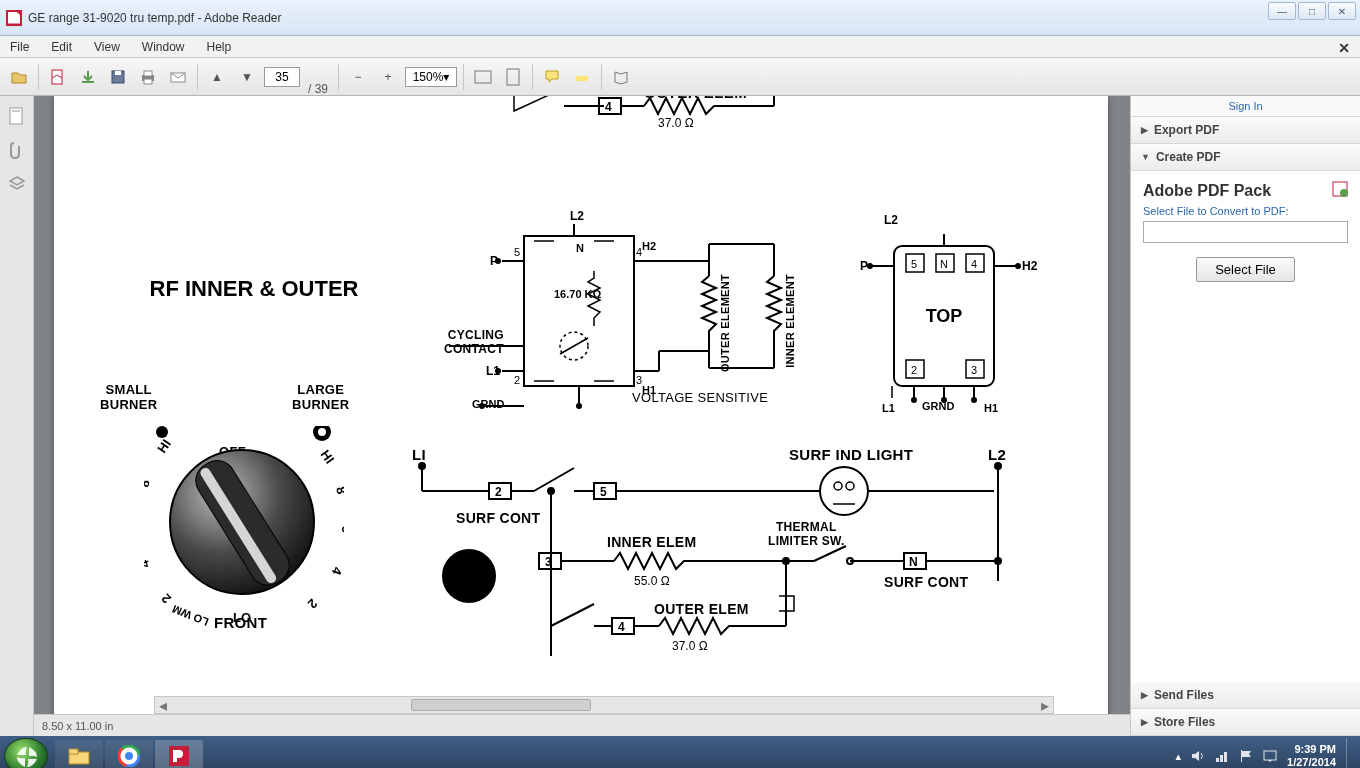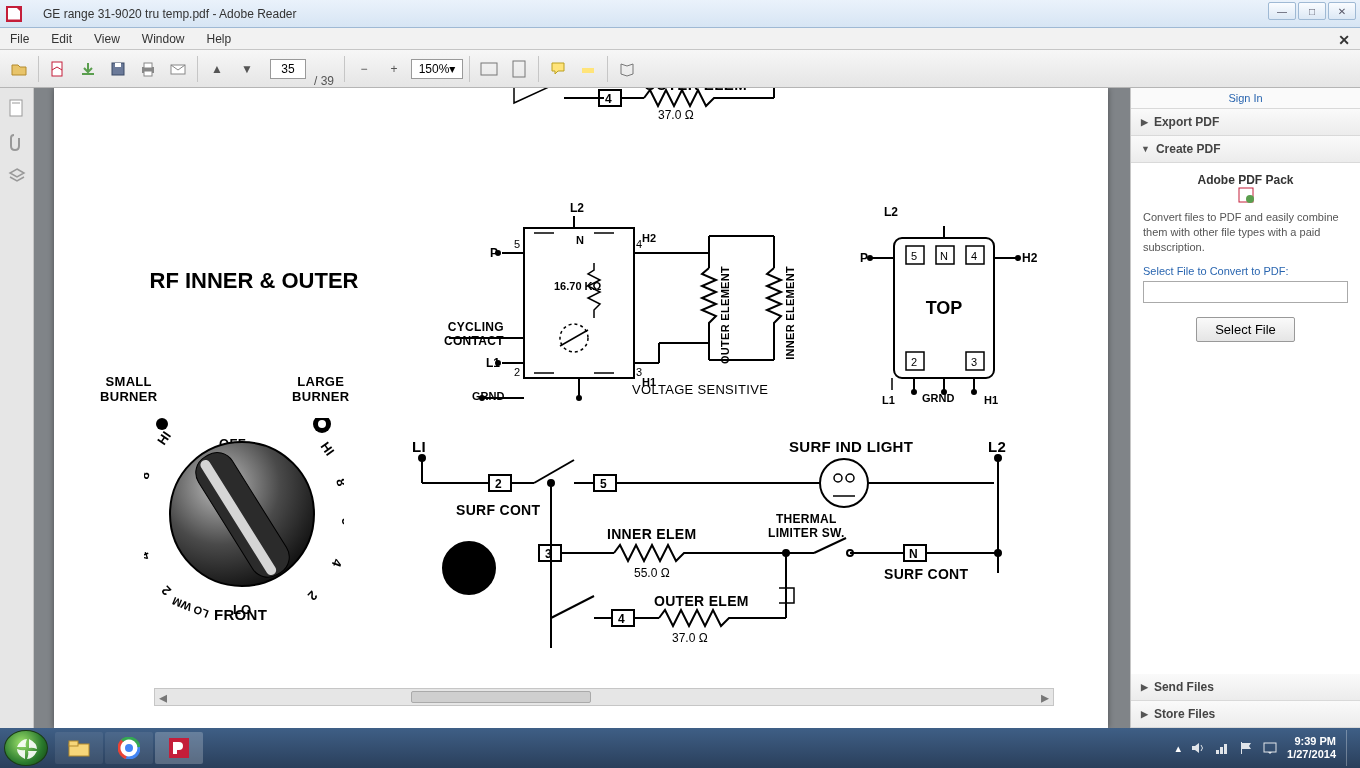--- a/index.html
+++ b/index.html
@@ -1,34 +1,34 @@
 <!DOCTYPE html>
 <html><head>
 <meta charset="utf-8">
 <style>
 * { margin: 0; padding: 0; box-sizing: border-box; font-family: "Segoe UI", Tahoma, sans-serif; }
 html, body { width: 1360px; height: 768px; overflow: hidden; background: #d6e4f2; }
 
 
-.titlebar { height: 28px; background: linear-gradient(#eaf2fb,#d7e5f4); border-bottom: 1px solid #9fb9d4; display: flex; align-items: center; font-size: 12px; color: #333; padding-left: 6px; position: relative; gap: 15px; }
+.titlebar { height: 36px; background: linear-gradient(#eaf2fb,#d7e5f4); border-bottom: 1px solid #9fb9d4; display: flex; align-items: center; font-size: 12px; color: #333; padding-left: 6px; position: relative; }
 .titlebar .icon { width: 16px; height: 16px; background: #c41e3a; margin-right: 6px; position: relative; }
 .titlebar .icon::after { content: ""; position: absolute; inset: 2px; background: #fff; clip-path: polygon(0 0,70% 0,100% 30%,100% 100%,0 100%); }
 .wincontrols { position: absolute; right: 4px; top: 2px; display: flex; gap: 2px; }
 .wincontrols div { width: 28px; height: 18px; border: 1px solid #9fb9d4; background: linear-gradient(#fafcff,#dce8f5); border-radius: 2px; display:flex;align-items:center;justify-content:center;font-size:10px;color:#556; }
 
 
 .menubar { height: 22px; background: #f2f2f2; border-bottom: 1px solid #c6c6c6; display: flex; align-items: center; padding-left: 6px; font-size: 12px; color: #333; gap: 14px; position:relative;}
 .menubar span { padding: 2px 4px; }
 .menubar .close-x { position:absolute; right:6px; top:2px; font-size:14px; font-weight:bold; color:#333; }
 
 
 .toolbar { height: 38px; background: linear-gradient(#f7f7f7,#e5e5e5); border-bottom: 1px solid #b5b5b5; display: flex; align-items: center; padding: 0 6px; gap: 4px; font-size: 12px; }
 .tbtn { width: 26px; height: 26px; border: 1px solid transparent; border-radius: 3px; display:flex;align-items:center;justify-content:center; color:#555;}
 .tsep { width:1px; height:26px; background:#c6c6c6; margin:0 2px; }
-.pagebox { width: 36px; height: 20px; border:1px solid #999; background:#fff; text-align:center; font-size:12px;margin-left:6px; }
+.pagebox { width: 36px; height: 20px; border:1px solid #999; background:#fff; text-align:center; font-size:12px; }
 .pagecount { color:#555; padding:0 4px;margin-top:25px; }
 .zoombox { width:52px; height:20px; border:1px solid #999; background:#fff; text-align:center; font-size:12px; display:inline-flex; align-items:center; justify-content:center; }
 .toolbar .right { margin-left:auto; display:flex; gap:0; }
 .toolbar .right .lnk { padding: 6px 16px; color:#3b5e8a; font-weight:600; font-size:13px; border-left:1px solid #c6c6c6; }
 .toolbar .right .lnk.first{border-left:none;}
 
 
 .main { display:flex; height: calc(768px - 28px - 22px - 38px - 40px); }
 .leftrail { width: 34px; background: #e6e6e6; border-right:1px solid #c6c6c6; display:flex; flex-direction:column; align-items:center; gap:14px; padding-top:10px; }
 .leftrail .ricon { width:20px; height:20px; color:#888; }
@@ -37,21 +37,21 @@
 .statusbar { position:absolute; left:0; bottom:0; height:22px; width:1096px; background:#e6e6e6; border-top:1px solid #c6c6c6; font-size:11px; color:#555; display:flex; align-items:center; padding-left:8px;}
 .hscroll { position:absolute; bottom:22px; left:120px; height:18px; width:900px; background:#e6e6e6; border:1px solid #c6c6c6; display:flex; align-items:center; }
 .hscroll .thumb { height:12px; background:#cfcfcf; border:1px solid #aaa; border-radius:2px; margin-left:240px; width:180px; }
 
 
 .sidepanel { width:230px; background:#f2f2f2; border-left:1px solid #c6c6c6; font-size:12px; color:#333; display:flex; flex-direction:column; }
 .signin { text-align:center; padding:4px 10px; color:#2a66b0; font-size:11px; border-bottom:1px solid #d9d9d9; background:#fafafa;}
 .accordion { border-bottom:1px solid #d9d9d9; padding:6px 10px; font-size:12px; font-weight:bold; color:#444; background:linear-gradient(#fafafa,#ececec); display:flex; align-items:center; gap:6px;}
 .accordion .tri { font-size:9px; color:#555; }
 .panelbody { padding:10px 12px; background:#fff; font-size:11px; color:#555; }
-.panelbody .hd { font-weight:bold; color:#333; font-size:12px; margin-bottom:4px; display:flex; justify-content:space-between; align-items:center;flex-direction:column;}
+.panelbody .hd { font-weight:bold; color:#333; font-size:16px; margin-bottom:4px; display:flex; justify-content:space-between; align-items:center;}
 .panelbody .desc { line-height:1.35; margin-bottom:10px; }
 .panelbody .lbl { color:#2a66b0; margin-bottom:4px; }
 .panelbody .filebox { width:100%; height:22px; border:1px solid #aaa; background:#fff; margin-bottom:14px;}
 .panelbody .selbtn { display:block; margin:11px auto; padding:4px 18px; border:1px solid #999; background:linear-gradient(#fafafa,#e5e5e5); border-radius:2px; font-size:13px;}
 
 
 .taskbar { height:40px; background:linear-gradient(#3f5f86,#2a3f5b); display:flex; align-items:center; padding:0 4px; position:relative; }
 .startbtn { width:44px; height:36px; border-radius:50%; background:radial-gradient(circle at 40% 35%, #9be06b, #2a7a2d 60%, #12410f); border:1px solid #1a3a15; margin-right:6px; position:relative;}
 .tbitem { width:48px; height:32px; margin:0 1px; border-radius:2px; background:rgba(255,255,255,.08); display:flex; align-items:center; justify-content:center; }
 .tray { position:absolute; right:6px; top:0; height:40px; display:flex; align-items:center; gap:10px; color:#fff; font-size:11px; }
@@ -418,41 +418,43 @@
         <text x="98" y="196" font-size="13" font-weight="bold" text-anchor="middle">LO</text>
       </svg>
 
     </div>
 
     <div class="hscroll">
       <span style="padding:0 4px;color:#777;">◂</span>
       <div class="thumb"></div>
       <span style="margin-left:auto;padding:0 4px;color:#777;">▸</span>
     </div>
+    <div class="statusbar">
+      <span>8.50 x 11.00 in</span>
+    </div>
   </div>
 
   <div class="sidepanel">
     <div class="signin">Sign In</div>
     <div class="accordion">
         <span class="tri">▶</span>
         <span>Export PDF</span>
       </div>
     <div class="accordion">
         <span class="tri">▼</span>
         <span>Create PDF</span>
       </div>
     <div class="panelbody">
       <div class="hd">
           <span>Adobe PDF Pack</span>
         <span><svg width="16" height="16">
               <rect x="1" y="1" width="14" height="14" fill="#fff" stroke="#c41e3a"></rect>
               <circle cx="12" cy="12" r="4" fill="#5a9e4e"></circle>
             </svg></span>
       </div>
-      <div class="desc">Convert files to PDF and easily combine them with other file types with a paid subscription.</div>
       <div class="lbl">Select File to Convert to PDF:</div>
       <div class="filebox"></div>
       <button class="selbtn">Select File</button>
     </div>
     <div style="flex:1;background:#fff;"></div>
     <div class="accordion">
         <span class="tri">▶</span>
         <span>Send Files</span>
       </div>
     <div class="accordion">

